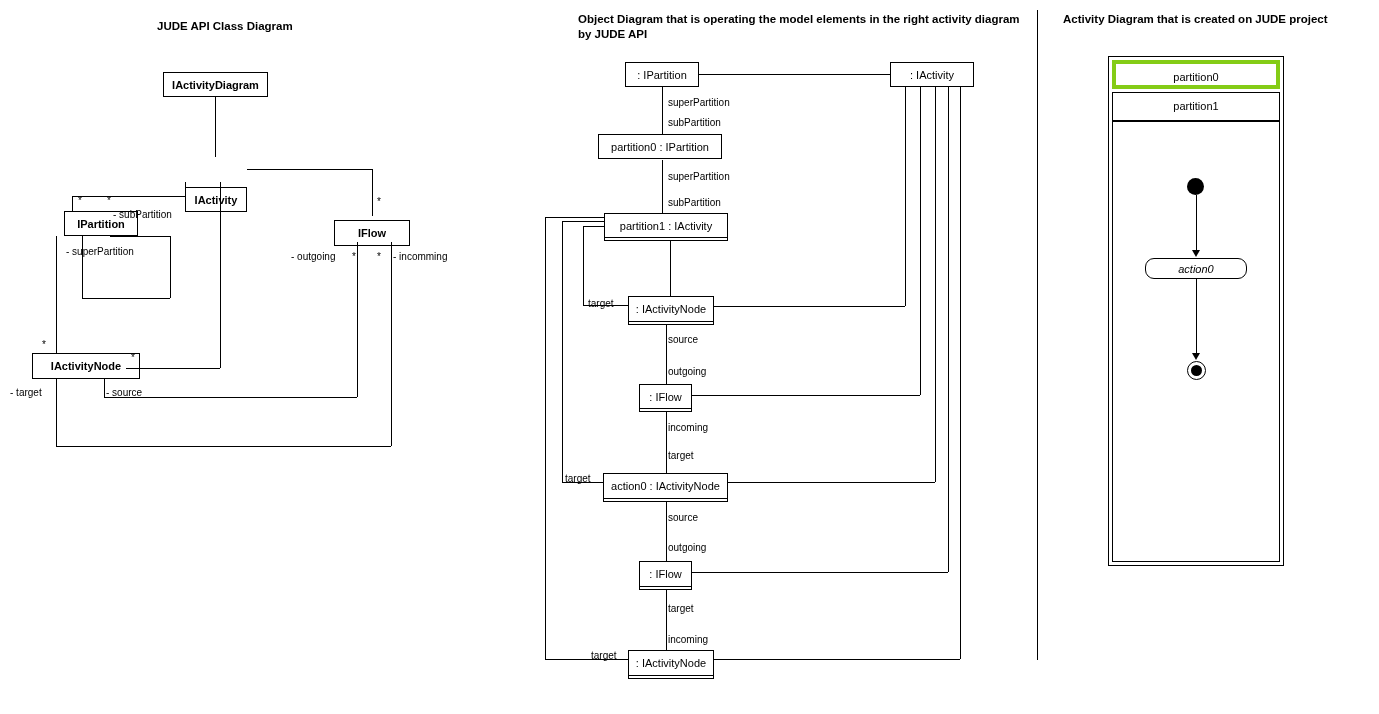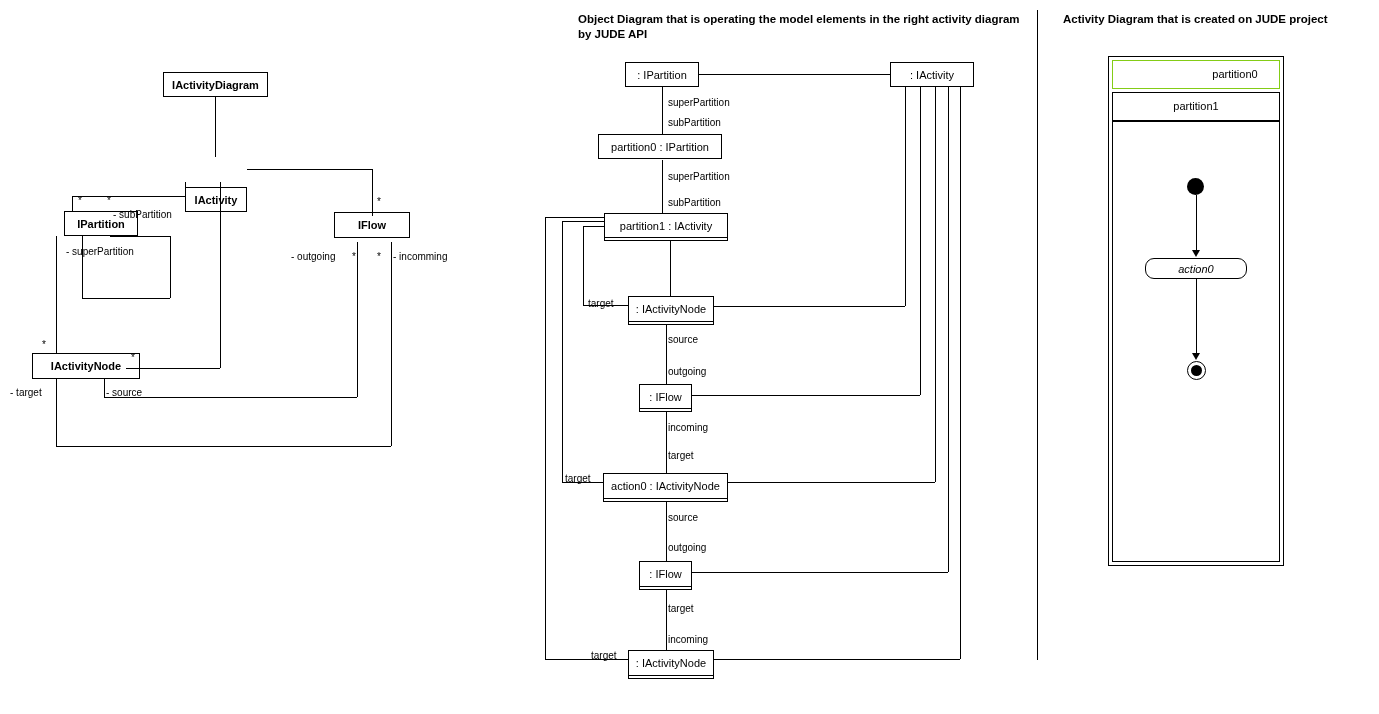--- a/index.html
+++ b/index.html
@@ -124,28 +124,29 @@
     border-left: 4px solid transparent;
     border-right: 4px solid transparent;
     border-top: 7px solid #000;
   }
 </style>
 </head>
 <body>
 
 <div class="canvas">
 
+  <div class="panel-title" style="left:157px; top:19px; width:320px;">JUDE API Class Diagram</div>
 
   <div class="box bold" style="left:163px; top:72px; width:105px; height:25px;">IActivityDiagram</div>
 
   <div class="box bold" style="left:185px; top:157px; width:62px; height:25px;margin-top:30px;">IActivity</div>
 
   <div class="box bold" style="left:36px; top:211px; width:74px; height:25px;margin-left:28px;">IPartition</div>
 
-  <div class="box bold" style="left:334px; top:212px; width:76px; height:26px;">IFlow</div>
+  <div class="box bold" style="left:334px; top:220px; width:76px; height:26px;">IFlow</div>
 
   <div class="box bold" style="left:32px; top:353px; width:108px; height:26px;">IActivityNode</div>
 
   <div class="ln vline" style="left:215px; top:97px; height:60px;"></div>
 
   <div class="ln hline" style="left:72px; top:196px; width:113px;"></div>
   <div class="ln vline" style="left:72px; top:196px; height:15px;"></div>
   <div class="ln vline" style="left:185px; top:182px; height:14px;"></div>
 
   <div class="ln hline" style="left:247px; top:169px; width:125px;"></div>
@@ -254,21 +255,21 @@
   <div class="lbl" style="left:668px; top:603px;">target</div>
   <div class="lbl" style="left:668px; top:634px;">incoming</div>
   <div class="lbl" style="left:591px; top:650px;">target</div>
 
   <div class="vsep" style="left:1037px; top:10px; height:650px;"></div>
 
   <div class="panel-title" style="left:1063px; top:12px; width:320px;">Activity Diagram that is created on JUDE project</div>
 
   <div class="act-frame" style="left:1108px; top:56px; width:176px; height:510px;"></div>
 
-  <div class="act-frame" style="left:1112px; top:60px; width:168px; height:29px; border:1px solid #84cc16;padding-left:39px;">
+  <div class="act-frame" style="left:1112px; top:60px; width:168px; height:29px; border:4px solid #84cc16;">
     <div class="act-part-label" style="top:7px;">partition0</div>
   </div>
 
   <div class="act-frame" style="left:1112px; top:92px; width:168px; height:29px; border:1px solid #000;">
     <div class="act-part-label" style="top:7px;">partition1</div>
   </div>
 
   <div class="act-frame" style="left:1112px; top:121px; width:168px; height:441px;"></div>
 
   <div class="init-node" style="left:1187px; top:178px;"></div>

